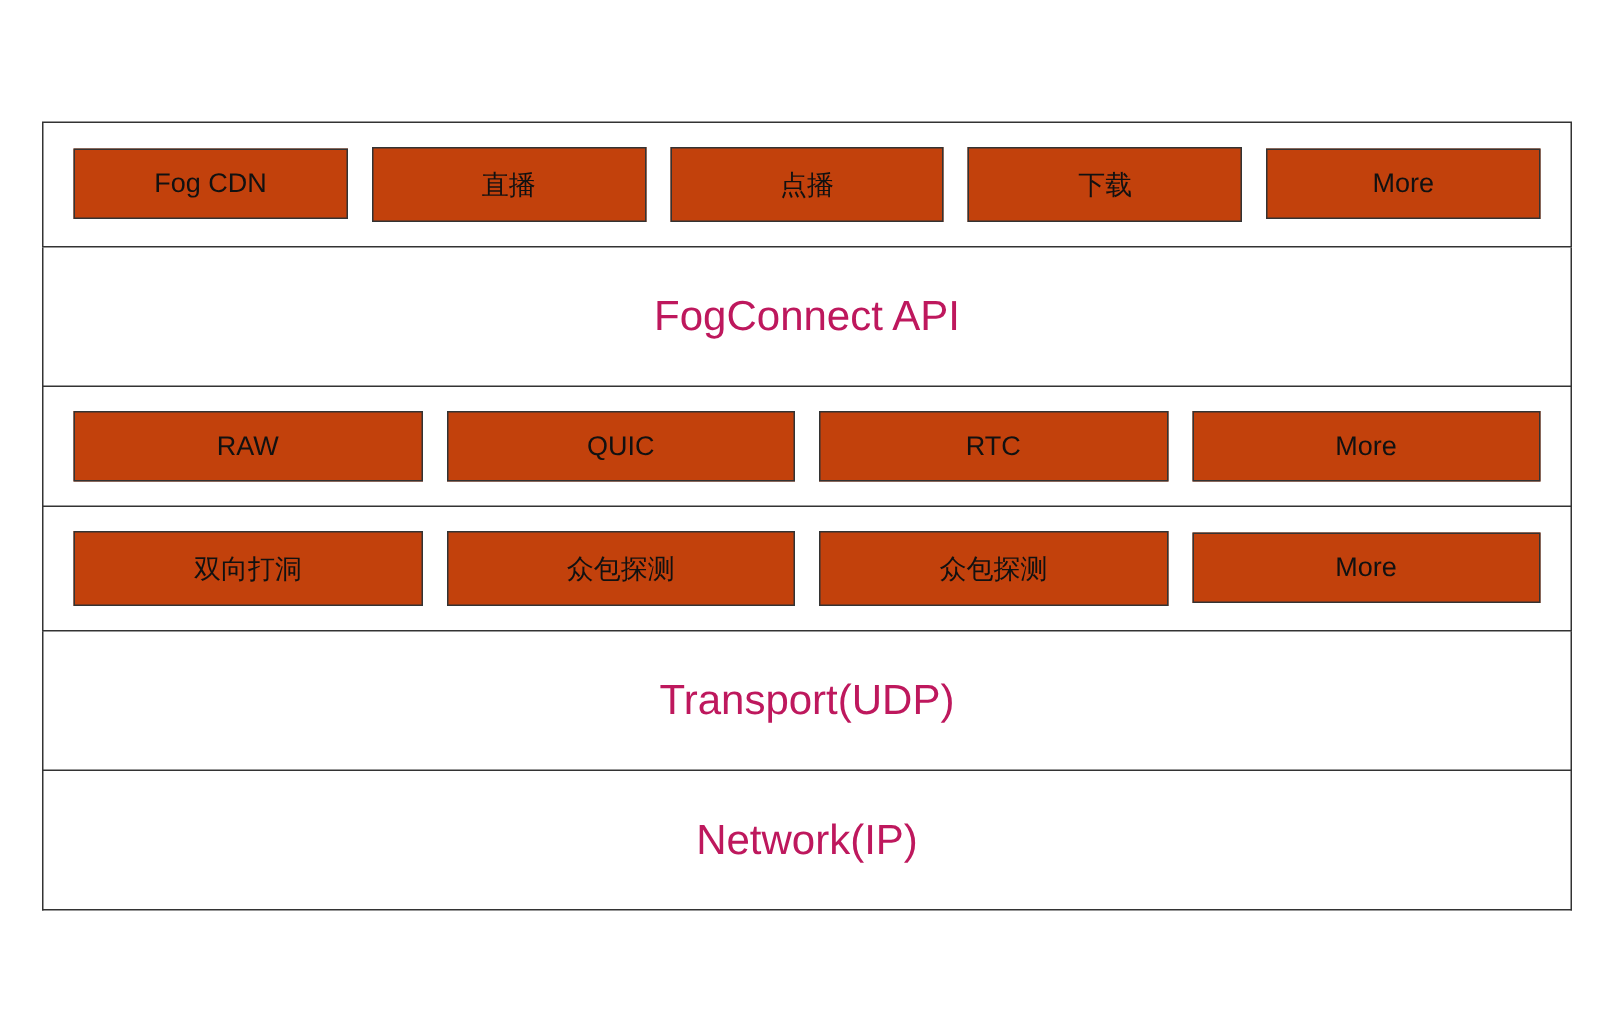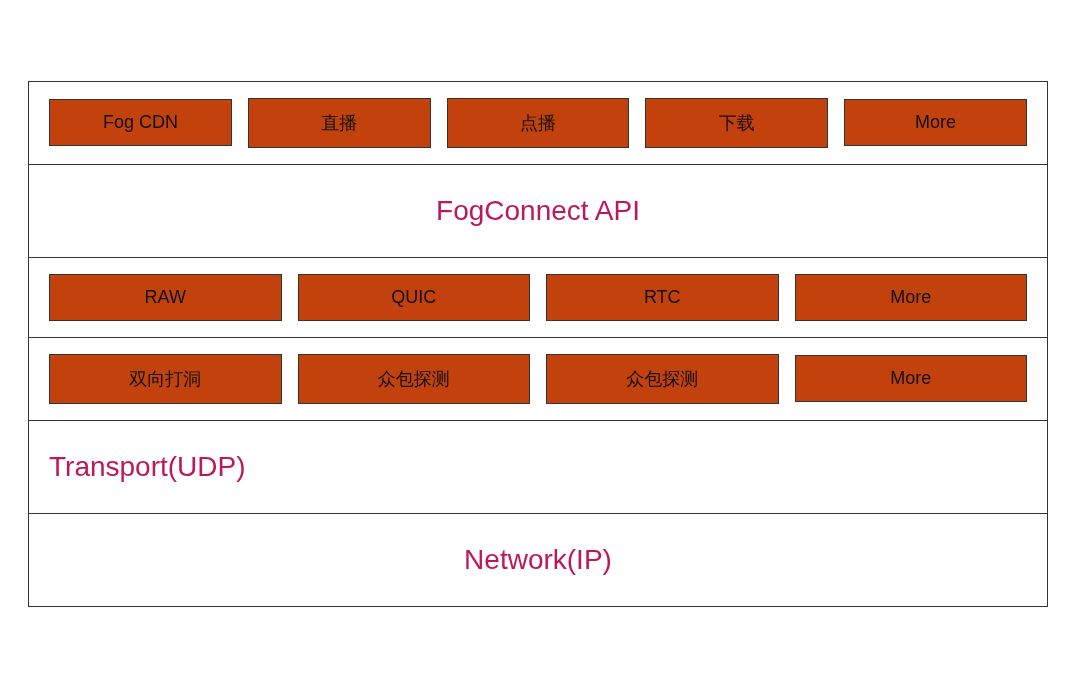--- a/index.html
+++ b/index.html
@@ -51,21 +51,21 @@
     .row4 {
       border: 1.5px solid #333;
       border-top: none;
     }
 
     
     .row5 {
       border: 1.5px solid #333;
       border-top: none;
       display: flex;
-      justify-content: flex-start;
+      justify-content: center;
       align-items: center;
       padding: 30px 20px;
     }
 
     
     .row6 {
       border: 1.5px solid #333;
       border-top: none;
       display: flex;
       justify-content: center;

